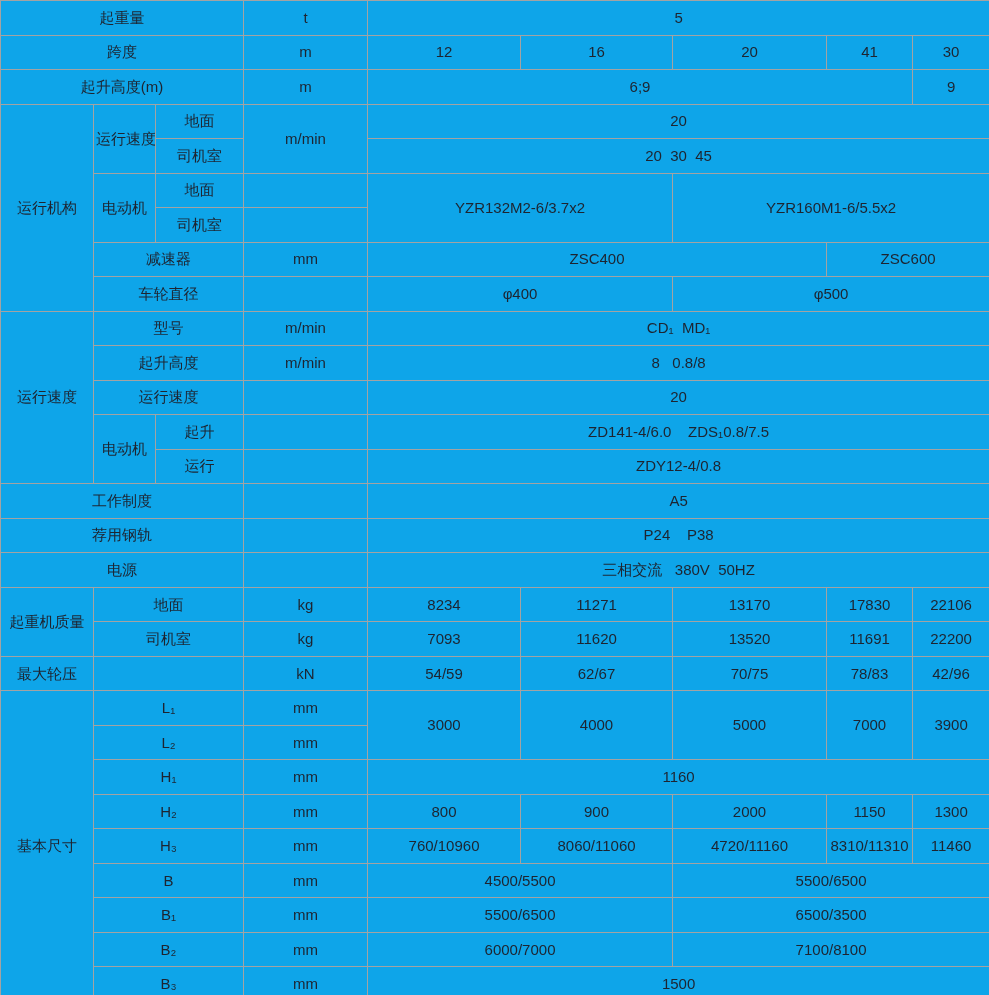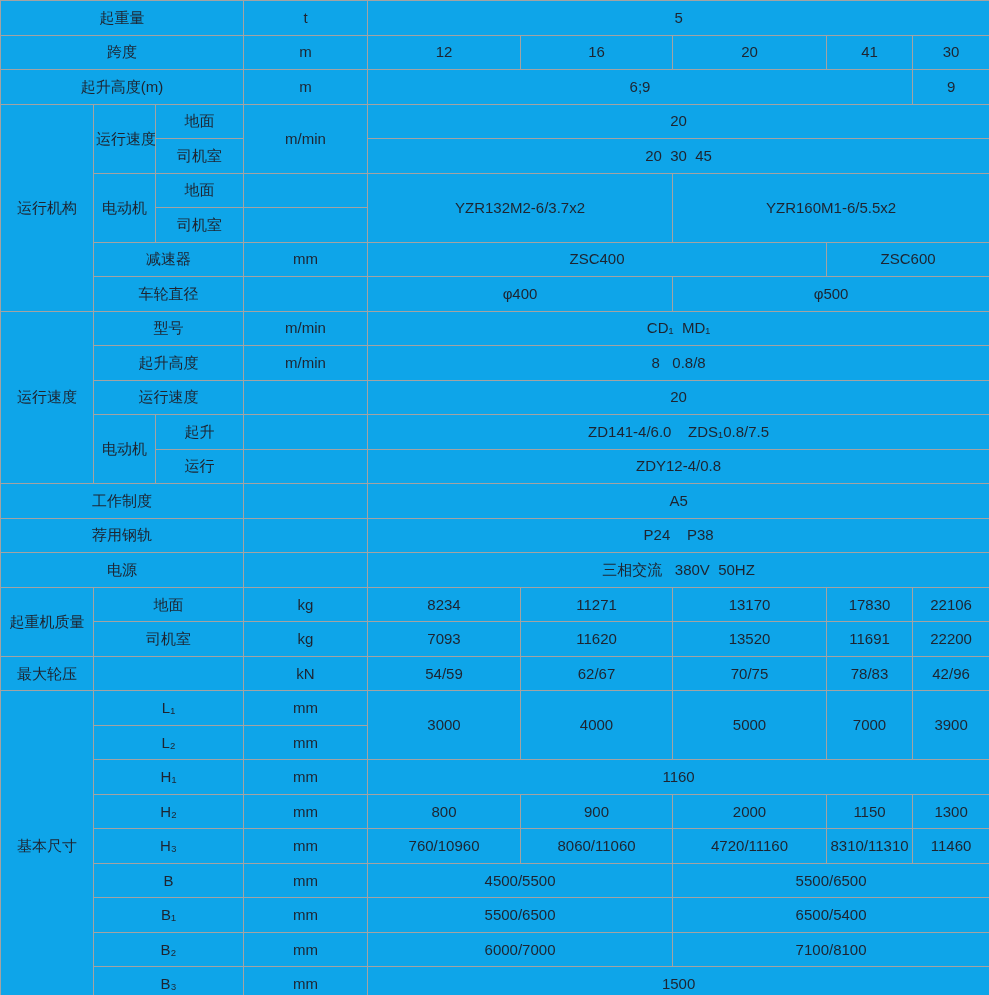--- a/index.html
+++ b/index.html
@@ -211,21 +211,21 @@
         <tr>
           <td colspan="2">B</td>
           <td>mm</td>
           <td colspan="2">4500/5500</td>
           <td colspan="3">5500/6500</td>
         </tr>
         <tr>
           <td colspan="2">B₁</td>
           <td>mm</td>
           <td colspan="2">5500/6500</td>
-          <td colspan="3">6500/5400</td>
+          <td colspan="3">6500/3500</td>
         </tr>
         <tr>
           <td colspan="2">B₂</td>
           <td>mm</td>
           <td colspan="2">6000/7000</td>
           <td colspan="3">7100/8100</td>
         </tr>
         <tr>
           <td colspan="2">B₃</td>
           <td>mm</td>

